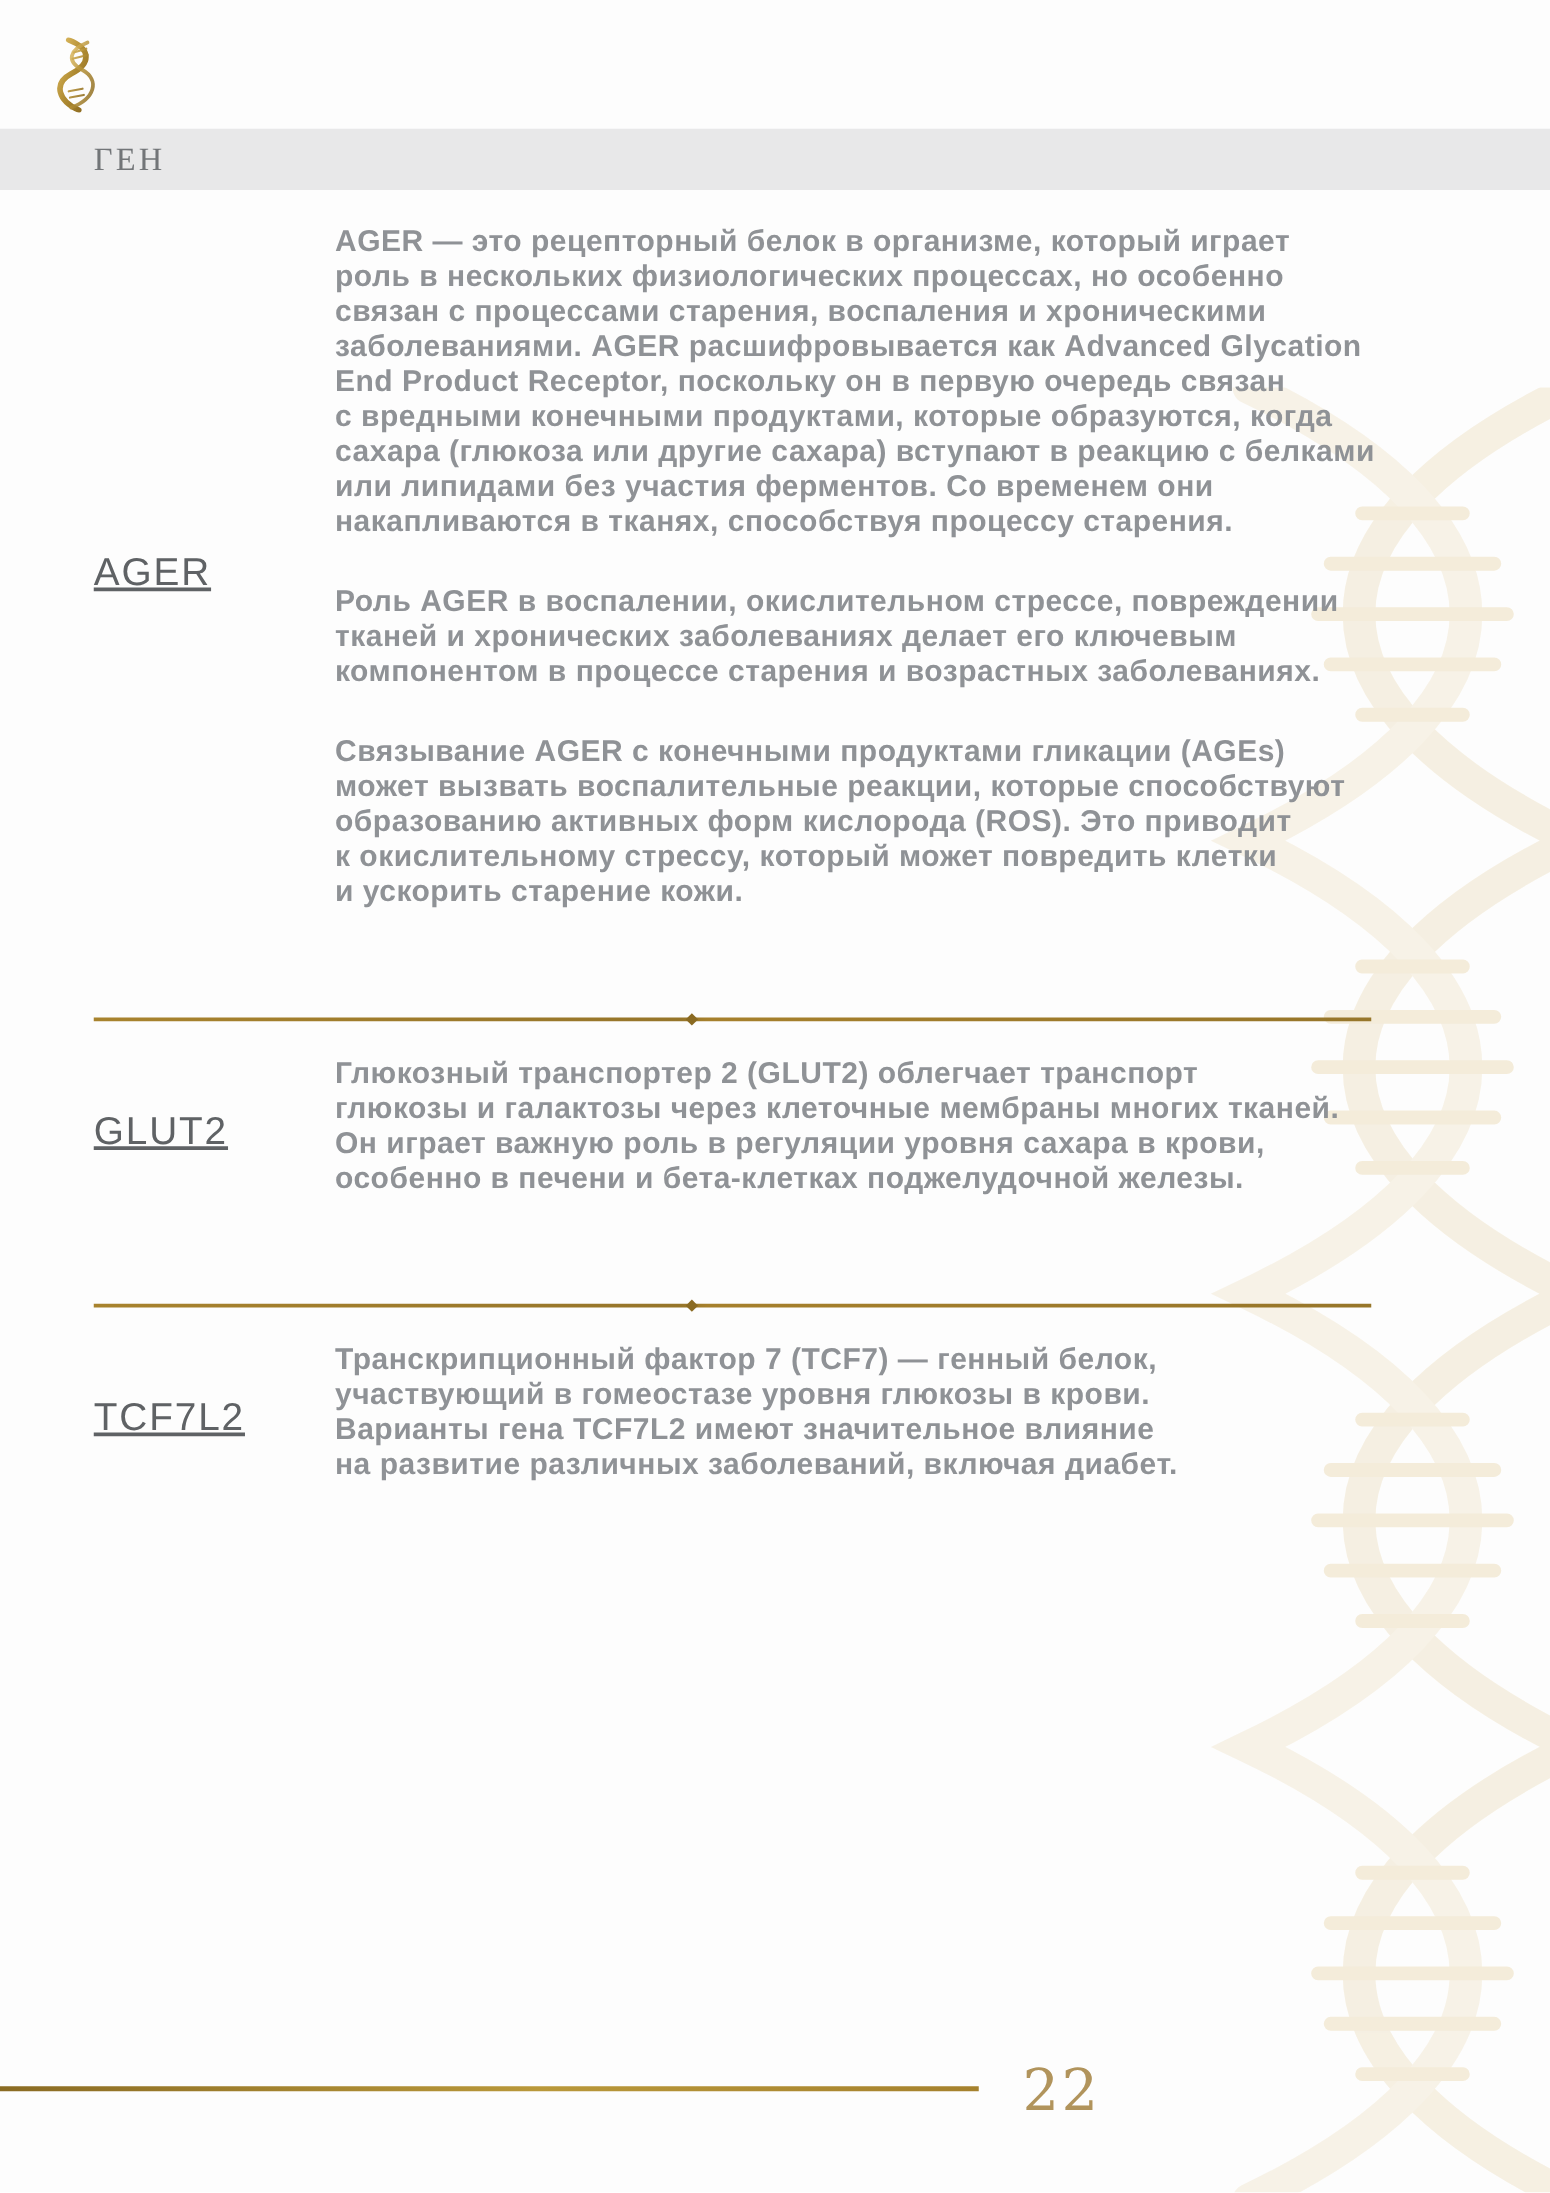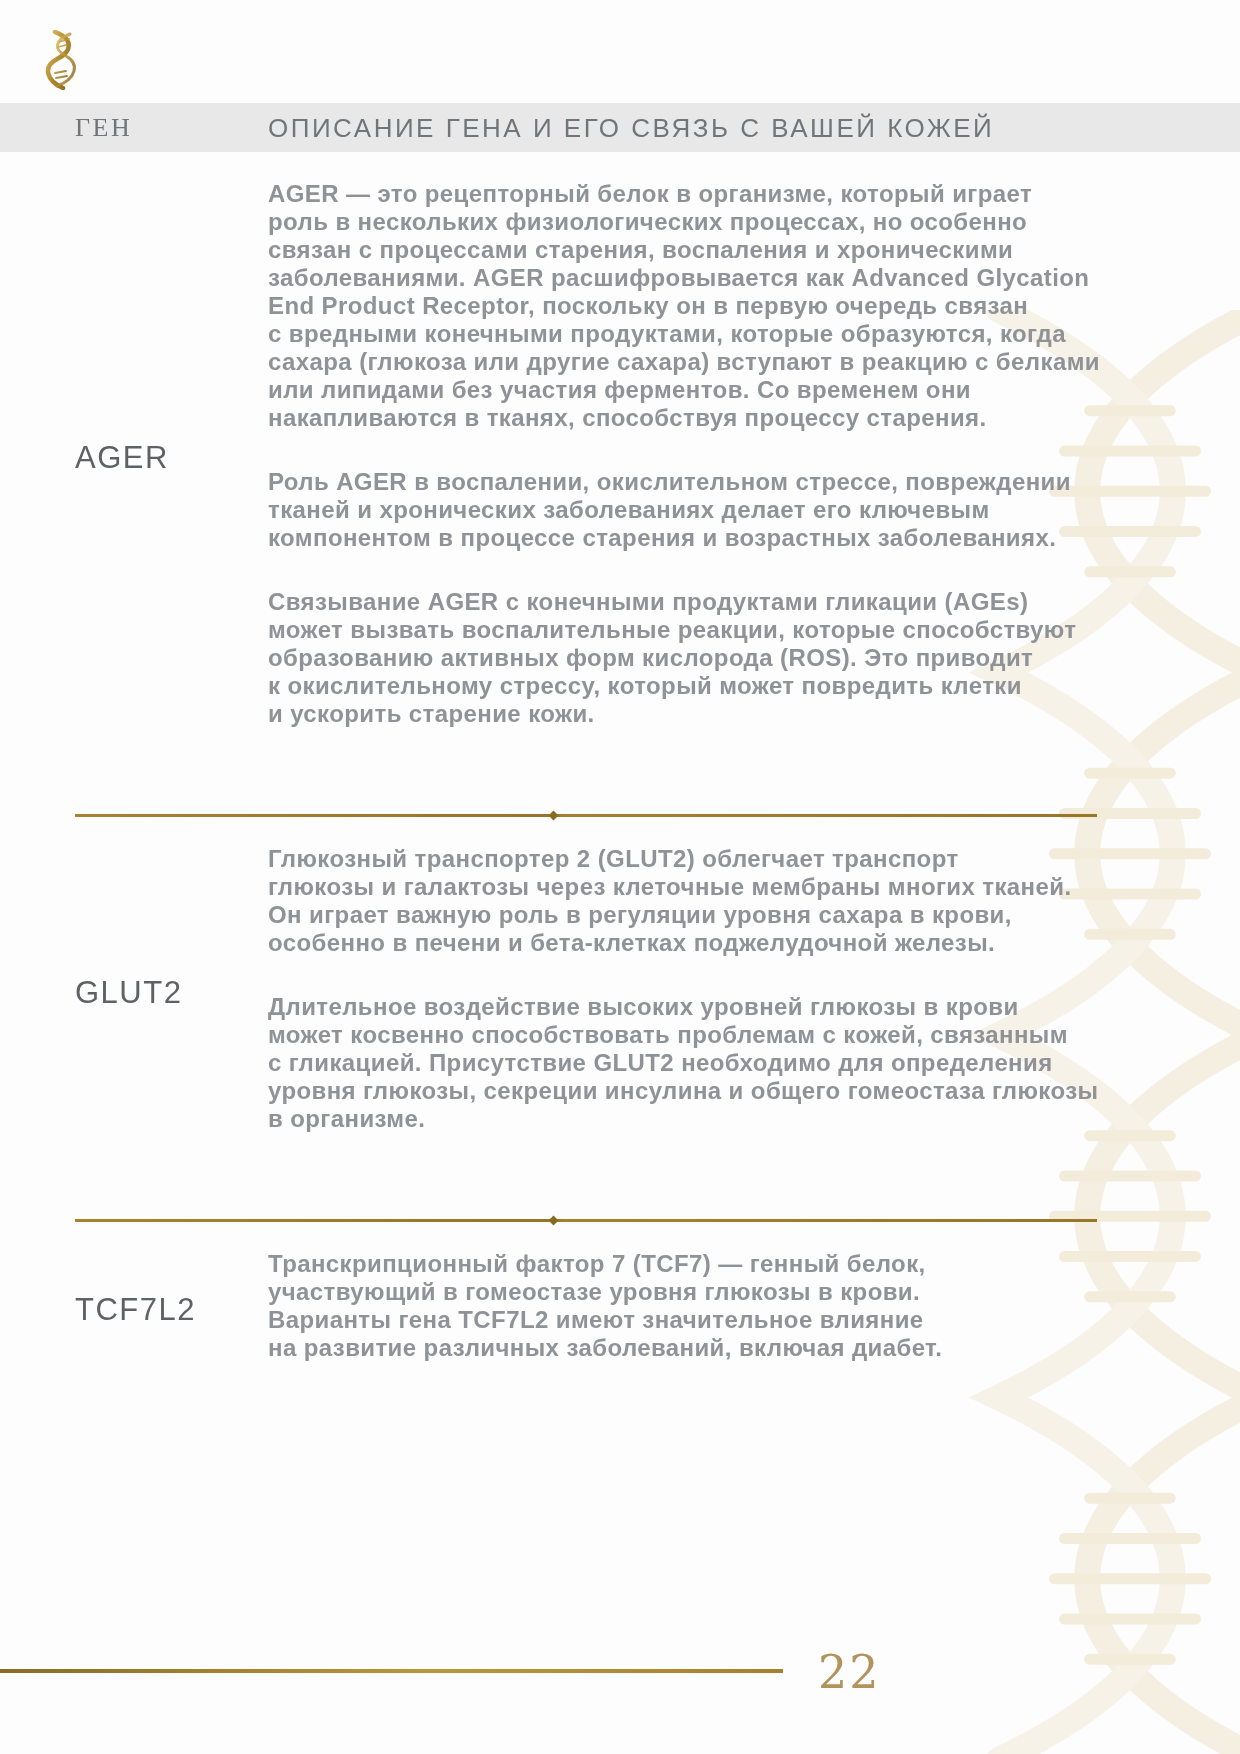--- a/index.html
+++ b/index.html
@@ -24,21 +24,21 @@
   .header-band .col-desc {
     position:absolute; left:268px; top:50%; transform:translateY(-50%);
     font-size:26px; font-weight:300; letter-spacing:2.5px; color:#727578;
     white-space:nowrap;
   }
   
   .content { position:absolute; top:152px; left:0; width:1240px; }
   .gene-section { position:relative; padding:28px 110px 36px 268px; }
   .gene-label {
     position:absolute; left:75px; top:50%; transform:translateY(-50%);
-    font-size:31px; font-weight:300; letter-spacing:1.5px; color:#5f6265;
+    font-size:31px; font-weight:300; letter-spacing:1.5px; color:#5f6265;text-decoration:underline;
   }
   .gene-desc p {
     margin:0 0 36px 0;
     font-size:24px; line-height:28px; font-weight:700;
     letter-spacing:0.4px; color:#8f9296;
     white-space:pre-line;
   }
   .gene-desc p:last-child { margin-bottom:0; }
   .divider {
     position:relative;
@@ -91,21 +91,20 @@
           <path d="M120 460 H200 M95 500 H225 M85 540 H235 M95 580 H225 M120 620 H200"></path>
           <path d="M120 820 H200 M95 860 H225 M85 900 H235 M95 940 H225 M120 980 H200"></path>
           <path d="M120 1180 H200 M95 1220 H225 M85 1260 H235 M95 1300 H225 M120 1340 H200"></path>
         </g>
       </g>
     </svg>
   </div>
 
   <div class="header-band">
     <span class="col-gene">ГЕН</span>
-    <span class="col-desc">ОПИСАНИЕ ГЕНА И ЕГО СВЯЗЬ С ВАШЕЙ КОЖЕЙ</span>
   </div>
 
   <div class="content">
 
     <div class="gene-section">
       <div class="gene-label">AGER</div>
       <div class="gene-desc">
         <p>AGER — это рецепторный белок в организме, который играет
 роль в нескольких физиологических процессах, но особенно
 связан с процессами старения, воспаления и хроническими
@@ -130,25 +129,20 @@
         <span class="diamond"></span>
       </div>
 
     <div class="gene-section">
       <div class="gene-label">GLUT2</div>
       <div class="gene-desc">
         <p>Глюкозный транспортер 2 (GLUT2) облегчает транспорт
 глюкозы и галактозы через клеточные мембраны многих тканей.
 Он играет важную роль в регуляции уровня сахара в крови,
 особенно в печени и бета-клетках поджелудочной железы.</p>
-        <p>Длительное воздействие высоких уровней глюкозы в крови
-может косвенно способствовать проблемам с кожей, связанным
-с гликацией. Присутствие GLUT2 необходимо для определения
-уровня глюкозы, секреции инсулина и общего гомеостаза глюкозы
-в организме.</p>
       </div>
     </div>
 
     <div class="divider">
         <span class="diamond"></span>
       </div>
 
     <div class="gene-section">
       <div class="gene-label">TCF7L2</div>
       <div class="gene-desc">

